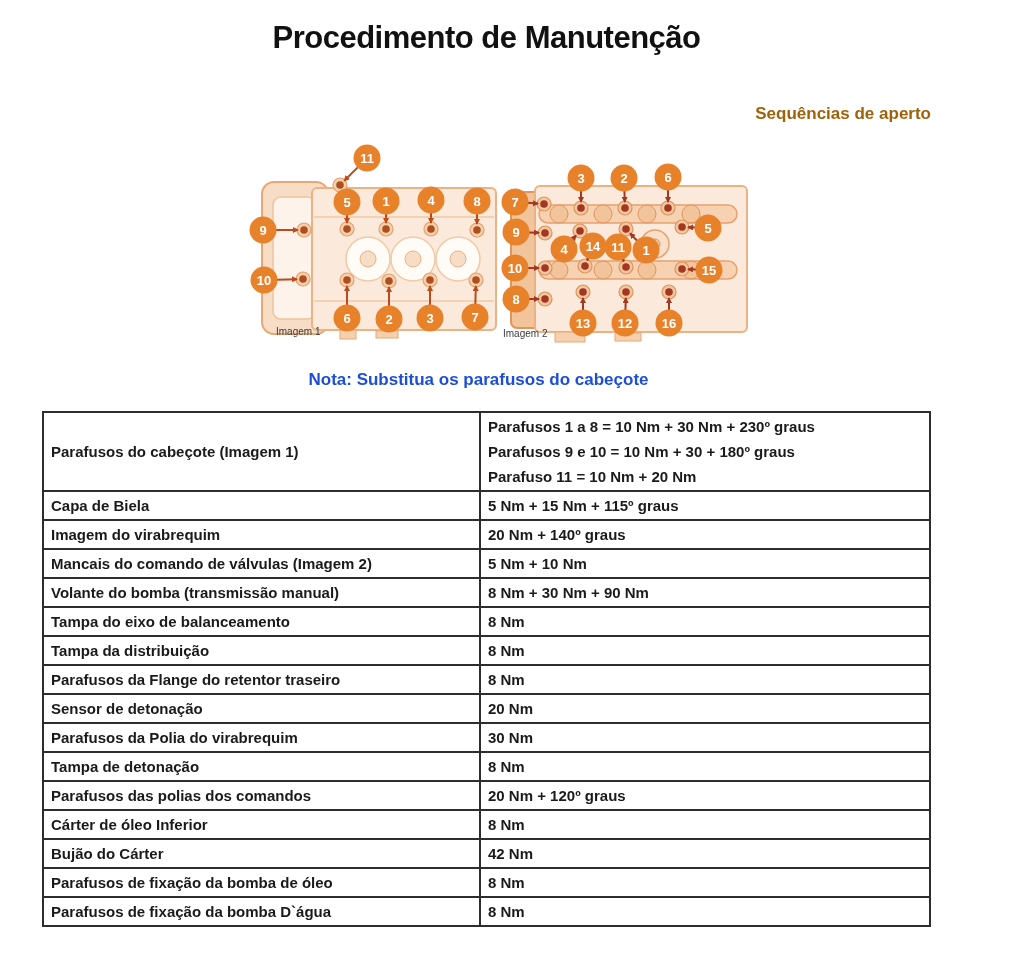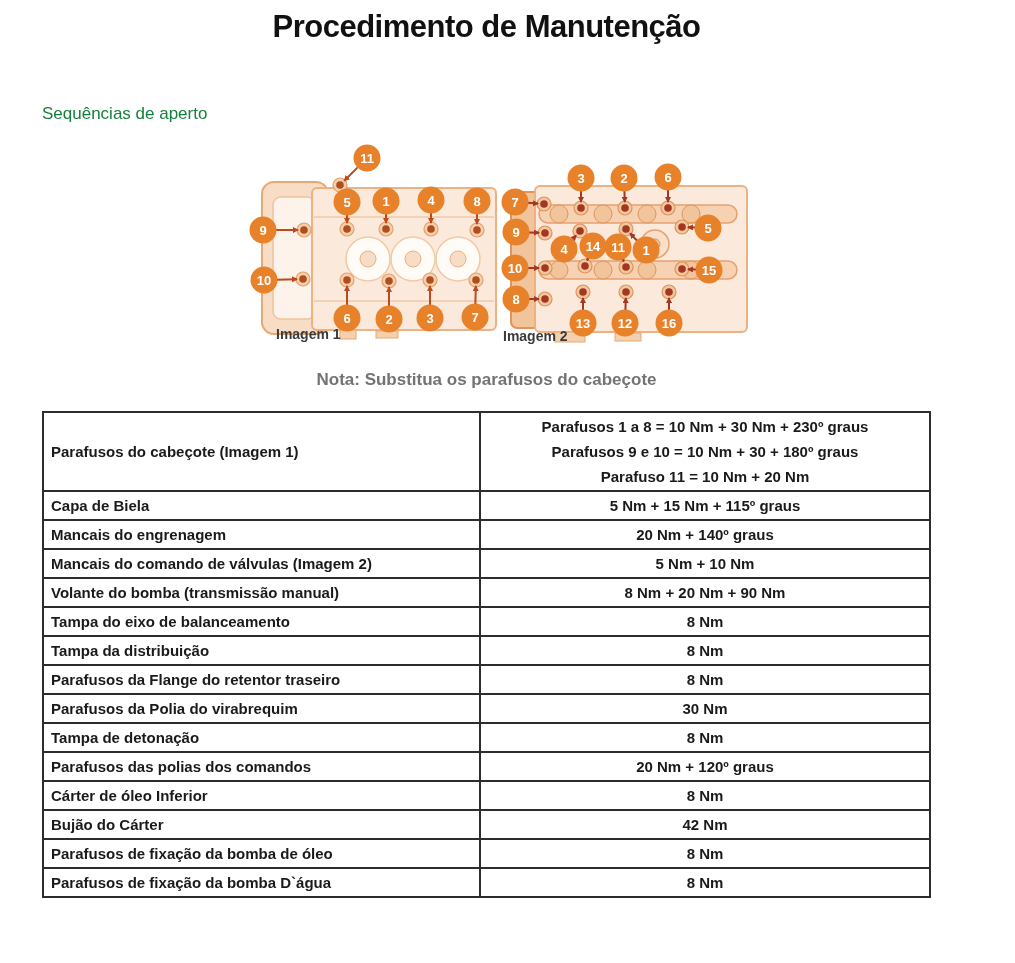--- a/index.html
+++ b/index.html
@@ -5,60 +5,60 @@
   * { margin: 0; padding: 0; box-sizing: border-box; }
   html, body { background: #ffffff; }
   body {
     width: 1015px; height: 963px;
     position: relative;
     font-family: "Liberation Sans", sans-serif;
     color: #1a1a1a;
     overflow: hidden;
   }
   .page-title {
-    position: absolute; left: 42px; top: 9px; width: 889px;
+    position: absolute; left: 42px; top: 20px; width: 889px;
     text-align: center;
     font-size: 31px; font-weight: bold; letter-spacing: -0.5px;
     color: #111;
   }
   .section-subtitle {
     position: absolute; left: 42px; top: 104px; width: 889px;
-    text-align: left;
-    font-size: 17px; font-weight: normal; color: #15803d;
+    text-align: right;
+    font-size: 17px; font-weight: bold; color: #a16207;
   }
   .note-line {
-    position: absolute; left: 42px; top: 370px; width: 889px;
+    position: absolute; left: 34px; top: 370px; width: 889px;
     text-align: center;
-    font-size: 17px; font-weight: bold; color: #737373;
+    font-size: 17px; font-weight: bold; color: #1d4ed8;
   }
   .figure { position: absolute; top: 140px; }
   #figure-1 { left: 240px; width: 260px; height: 215px; }
   #figure-2 { left: 495px; width: 265px; height: 215px; }
   .figure svg { position: absolute; left: 0; top: 0; }
   .figure-caption {
     position: absolute;
-    font-size: 14px; font-weight: bold; color: #3b3b3b;
+    font-size: 10px; font-weight: normal; color: #3b3b3b;
     white-space: nowrap;
   }
   #figure-1 .figure-caption { left: 36px; top: 186px; }
   #figure-2 .figure-caption { left: 8px; top: 188px; }
 
   table.torque-table {
     position: absolute; left: 42px; top: 411px; width: 889px;
     border-collapse: collapse; table-layout: fixed;
   }
   table.torque-table td {
     border: 2px solid #2d2d2d;
     font-size: 15px; font-weight: bold;
     vertical-align: middle;
     padding: 1px 7px;
     overflow: hidden; white-space: nowrap;
   }
   td.component-col { width: 437px; border-radius: 31px; }
-  td.torque-col   { padding-left: 10px; text-align: center; }
+  td.torque-col   { padding-left: 10px; }
   .cell-line { line-height: 25px; }
 
   .marker-num {
     font-family: "Liberation Sans", sans-serif;
     font-size: 13px; font-weight: bold;
     fill: #ffffff;
   }
 </style>
 </head>
 <body>
@@ -278,40 +278,40 @@
       <tr>
         <td class="component-col">
           <div class="cell-line">Capa de Biela</div>
         </td>
         <td class="torque-col">
           <div class="cell-line">5 Nm + 15 Nm + 115º graus</div>
         </td>
       </tr>
       <tr>
         <td class="component-col">
-          <div class="cell-line">Mancais do engrenagem</div>
+          <div class="cell-line">Imagem do virabrequim</div>
         </td>
         <td class="torque-col">
           <div class="cell-line">20 Nm + 140º graus</div>
         </td>
       </tr>
       <tr>
         <td class="component-col">
           <div class="cell-line">Mancais do comando de válvulas (Imagem 2)</div>
         </td>
         <td class="torque-col">
           <div class="cell-line">5 Nm + 10 Nm</div>
         </td>
       </tr>
       <tr>
         <td class="component-col">
           <div class="cell-line">Volante do bomba (transmissão manual)</div>
         </td>
         <td class="torque-col">
-          <div class="cell-line">8 Nm + 20 Nm + 90 Nm</div>
+          <div class="cell-line">8 Nm + 30 Nm + 90 Nm</div>
         </td>
       </tr>
       <tr>
         <td class="component-col">
           <div class="cell-line">Tampa do eixo de balanceamento</div>
         </td>
         <td class="torque-col">
           <div class="cell-line">8 Nm</div>
         </td>
       </tr>
@@ -322,20 +322,28 @@
         <td class="torque-col">
           <div class="cell-line">8 Nm</div>
         </td>
       </tr>
       <tr>
         <td class="component-col">
           <div class="cell-line">Parafusos da Flange do retentor traseiro</div>
         </td>
         <td class="torque-col">
           <div class="cell-line">8 Nm</div>
+        </td>
+      </tr>
+      <tr>
+        <td class="component-col">
+          <div class="cell-line">Sensor de detonação</div>
+        </td>
+        <td class="torque-col">
+          <div class="cell-line">20 Nm</div>
         </td>
       </tr>
       <tr>
         <td class="component-col">
           <div class="cell-line">Parafusos da Polia do virabrequim</div>
         </td>
         <td class="torque-col">
           <div class="cell-line">30 Nm</div>
         </td>
       </tr>

